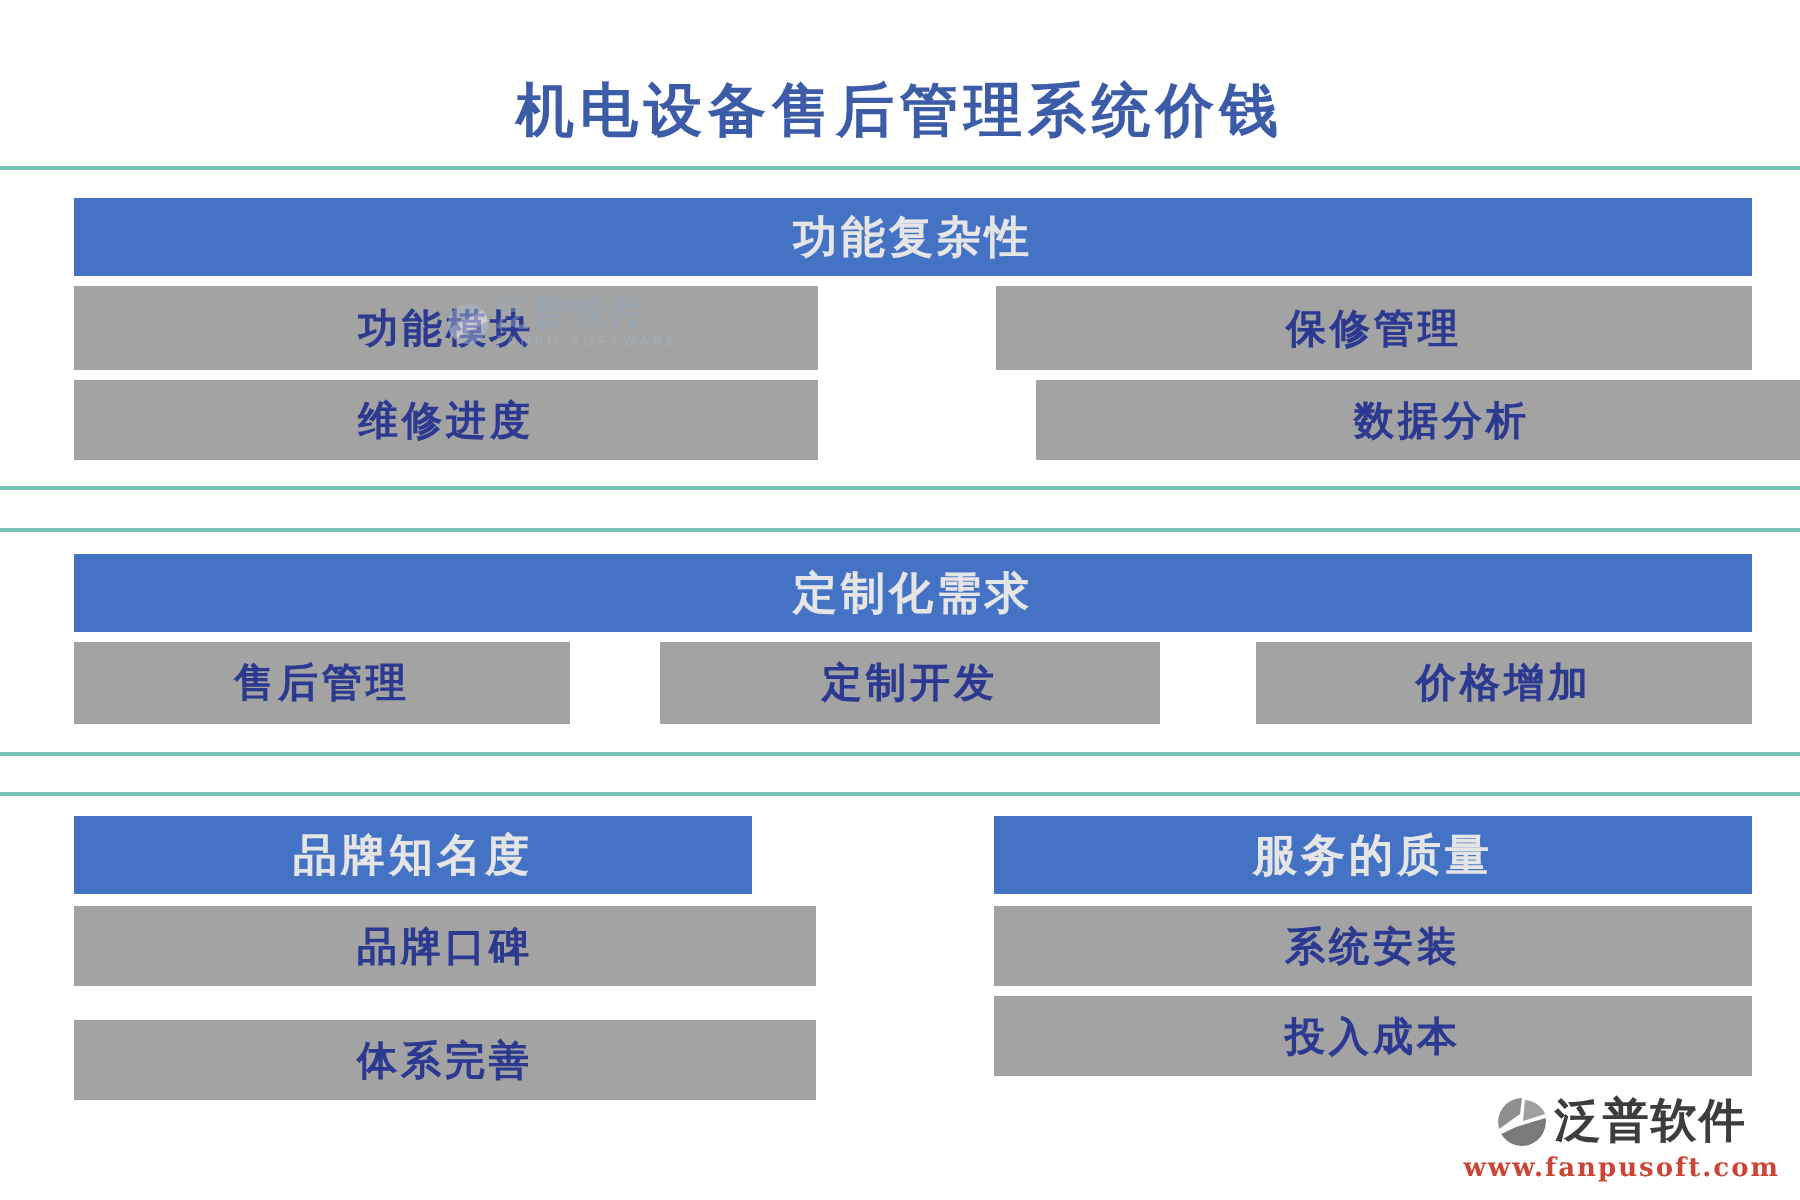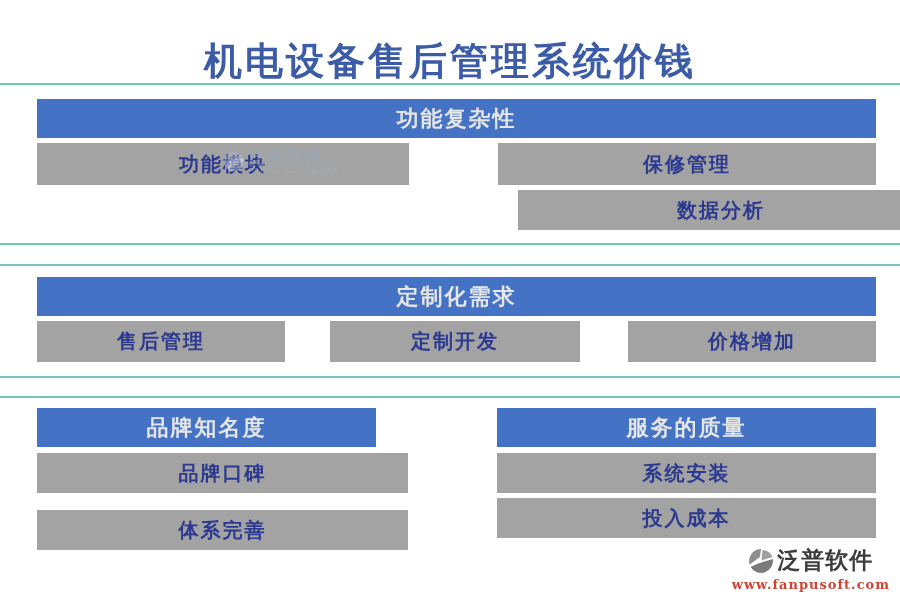--- a/index.html
+++ b/index.html
@@ -5,21 +5,21 @@
   html,body{margin:0;padding:0;}
   body{
     width:900px;height:600px;background:#ffffff;overflow:hidden;
     font-family:"DejaVu Serif","Liberation Serif",serif;
     position:relative;
   }
   .page{position:absolute;inset:0;width:900px;height:600px;background:#fff;}
 
   .title{
     position:absolute;top:36px;left:0;width:900px;
-    text-align:center;font-size:38px;font-weight:bold;
+    text-align:center;font-size:29px;font-weight:bold;
     color:#3c5ca8;letter-spacing:3px;
   }
 
   .divider{
     position:absolute;left:0;width:900px;height:2px;background:#74c5b3;
   }
   .divider.d-title{top:83px;}
   .divider.d-a1{top:243px;}
   .divider.d-a2{top:264px;}
   .divider.d-b1{top:376px;}
@@ -99,20 +99,21 @@
 
 <div class="page">
 
   <div class="title">机电设备售后管理系统价钱</div>
 
   <div class="divider d-title"></div>
 
   <div class="bar full s1">功能复杂性</div>
   <div class="cell c-s1-0">功能模块</div>
   <div class="cell c-s1-1">保修管理</div>
+  <div class="cell c-s1-2">维修进度</div>
   <div class="cell c-s1-3">数据分析</div>
 
   <div class="watermark">
     <span class="wm-glyph"></span>
     <span class="wm-text">
       <span class="wm-cn">泛普软件</span>
       <span class="wm-en">FANPU SOFTWARE</span>
     </span>
   </div>
 

